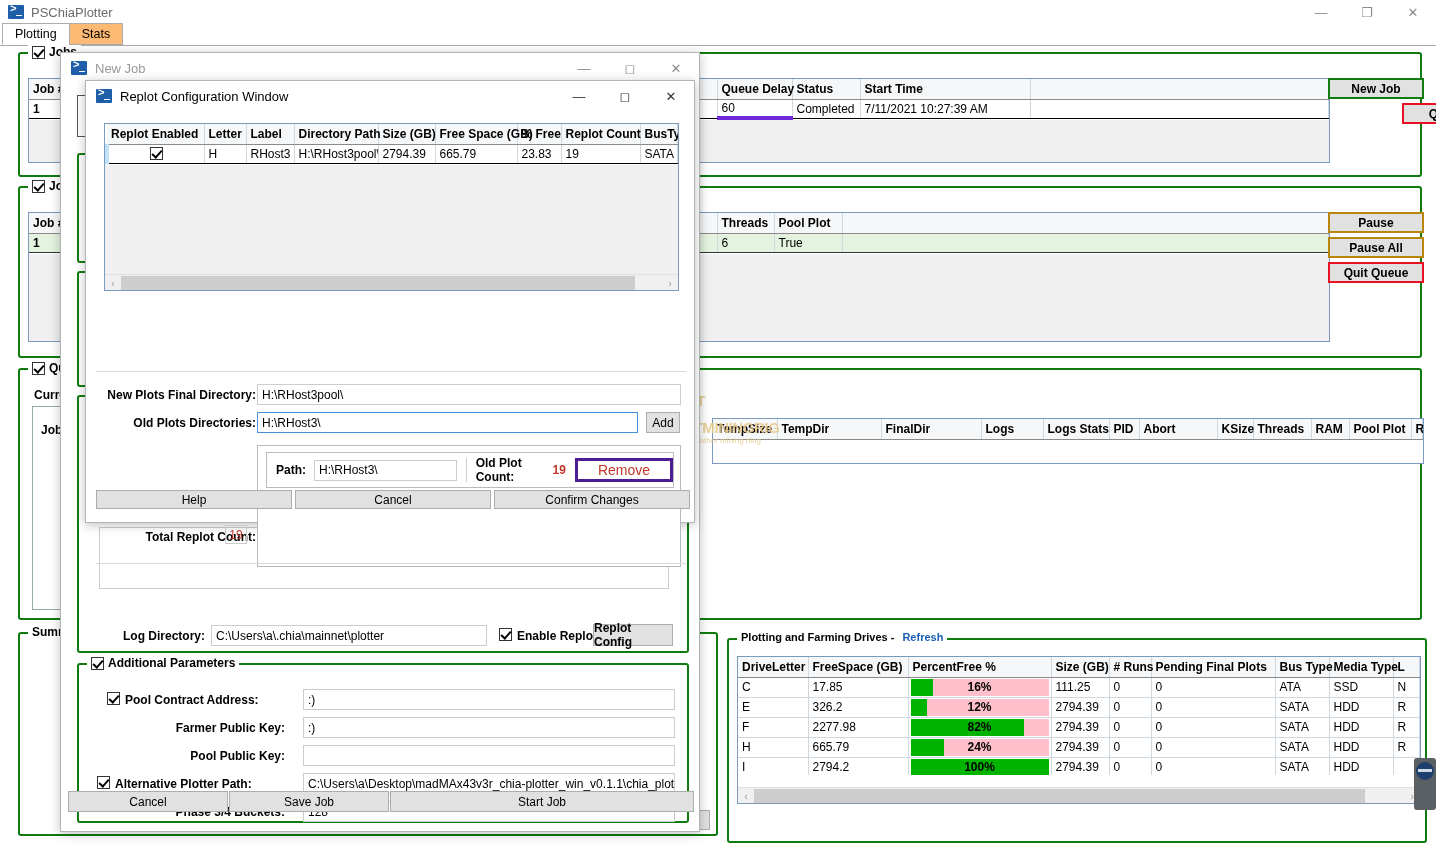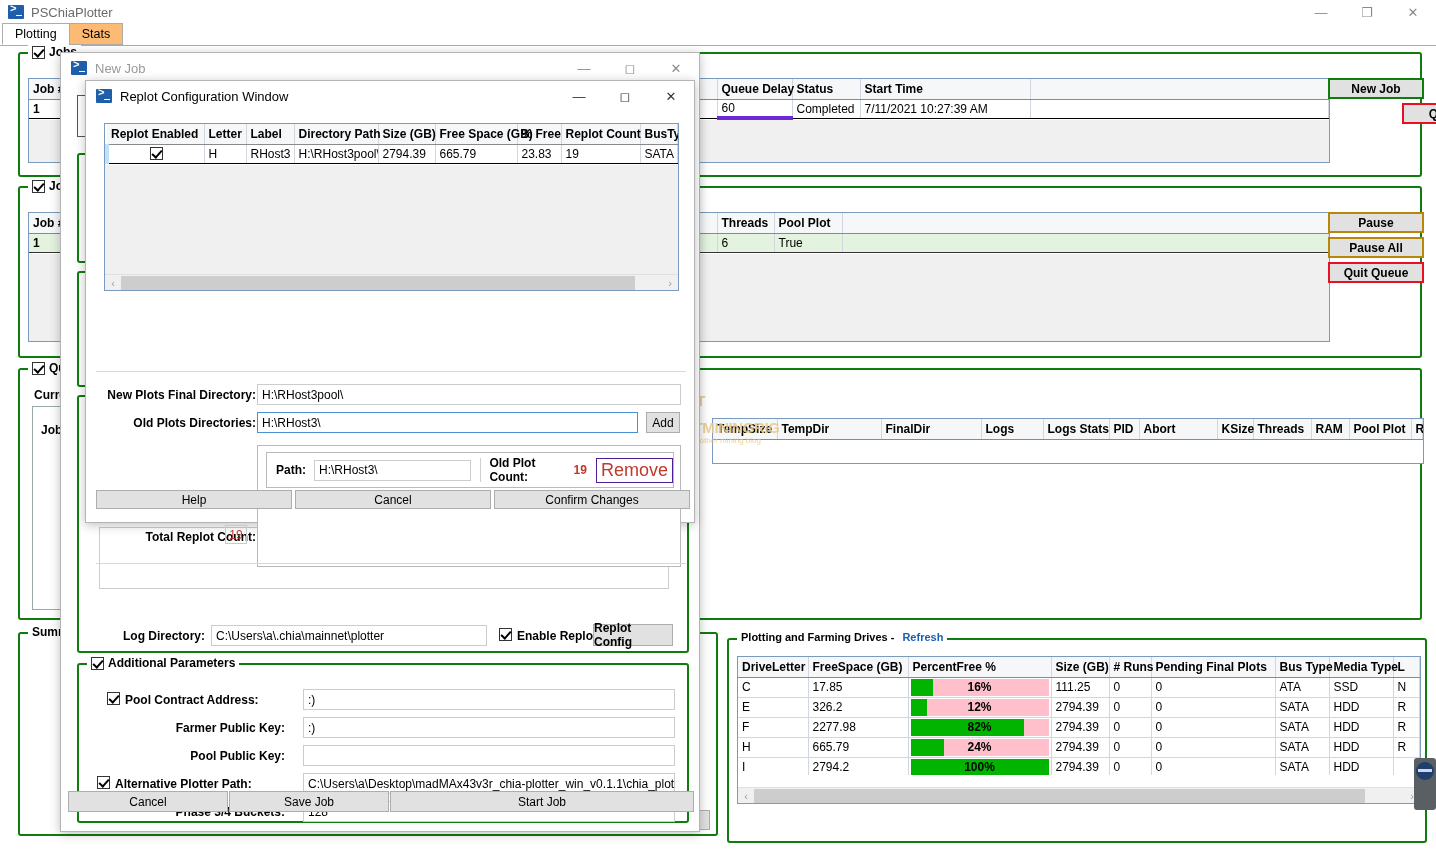--- a/index.html
+++ b/index.html
@@ -572,21 +572,21 @@
     <div class="tin focus" style="position:absolute;left:171px;top:331px;width:381px;">H:\RHost3\</div>
     <div class="btn" style="position:absolute;left:560px;top:331px;width:34px;height:21px;">Add</div>
 
     <div style="position:absolute;left:171px;top:364px;width:424px;height:122px;border:1px solid #b9b9b9;background:#fff;">
       <div style="position:absolute;left:8px;top:6px;width:408px;height:36px;border:1px solid #bbb;display:flex;align-items:center;">
         <div style="font-weight:bold;font-size:12px;margin-left:9px;">Path:</div>
         <div class="tin" style="margin-left:8px;width:175px;">H:\RHost3\</div>
         <div style="width:1px;height:24px;background:#cfcfcf;margin-left:9px;"></div>
         <div style="font-weight:bold;font-size:12px;margin-left:9px;">Old Plot Count:</div>
         <div style="font-weight:bold;font-size:12px;color:#c0392b;margin-left:6px;">19</div>
-        <div style="font-size:18px;color:#c0392b;margin-left:9px;border:1px solid #4c1d95;padding:1px 4px;">Remove</div>
+        <div style="font-size:14px;color:#c0392b;margin-left:9px;border:3px solid #4c1d95;padding:1px 20px;">Remove</div>
       </div>
     </div>
 
     <div class="lbl" style="position:absolute;left:20px;top:449px;width:150px;">Total Replot Count:</div>
     <div style="position:absolute;left:139px;top:444px;width:22px;height:19px;border:1px solid #c9c9c9;color:#c0392b;font-size:12px;display:flex;align-items:center;justify-content:center;">19</div>
 
     <div style="position:absolute;left:10px;top:482px;width:590px;height:1px;background:#d8d8d8;"></div>
 
     <div class="btn" style="position:absolute;left:10px;top:409px;width:196px;height:19px;">Help</div>
     <div class="btn" style="position:absolute;left:209px;top:409px;width:196px;height:19px;">Cancel</div>

